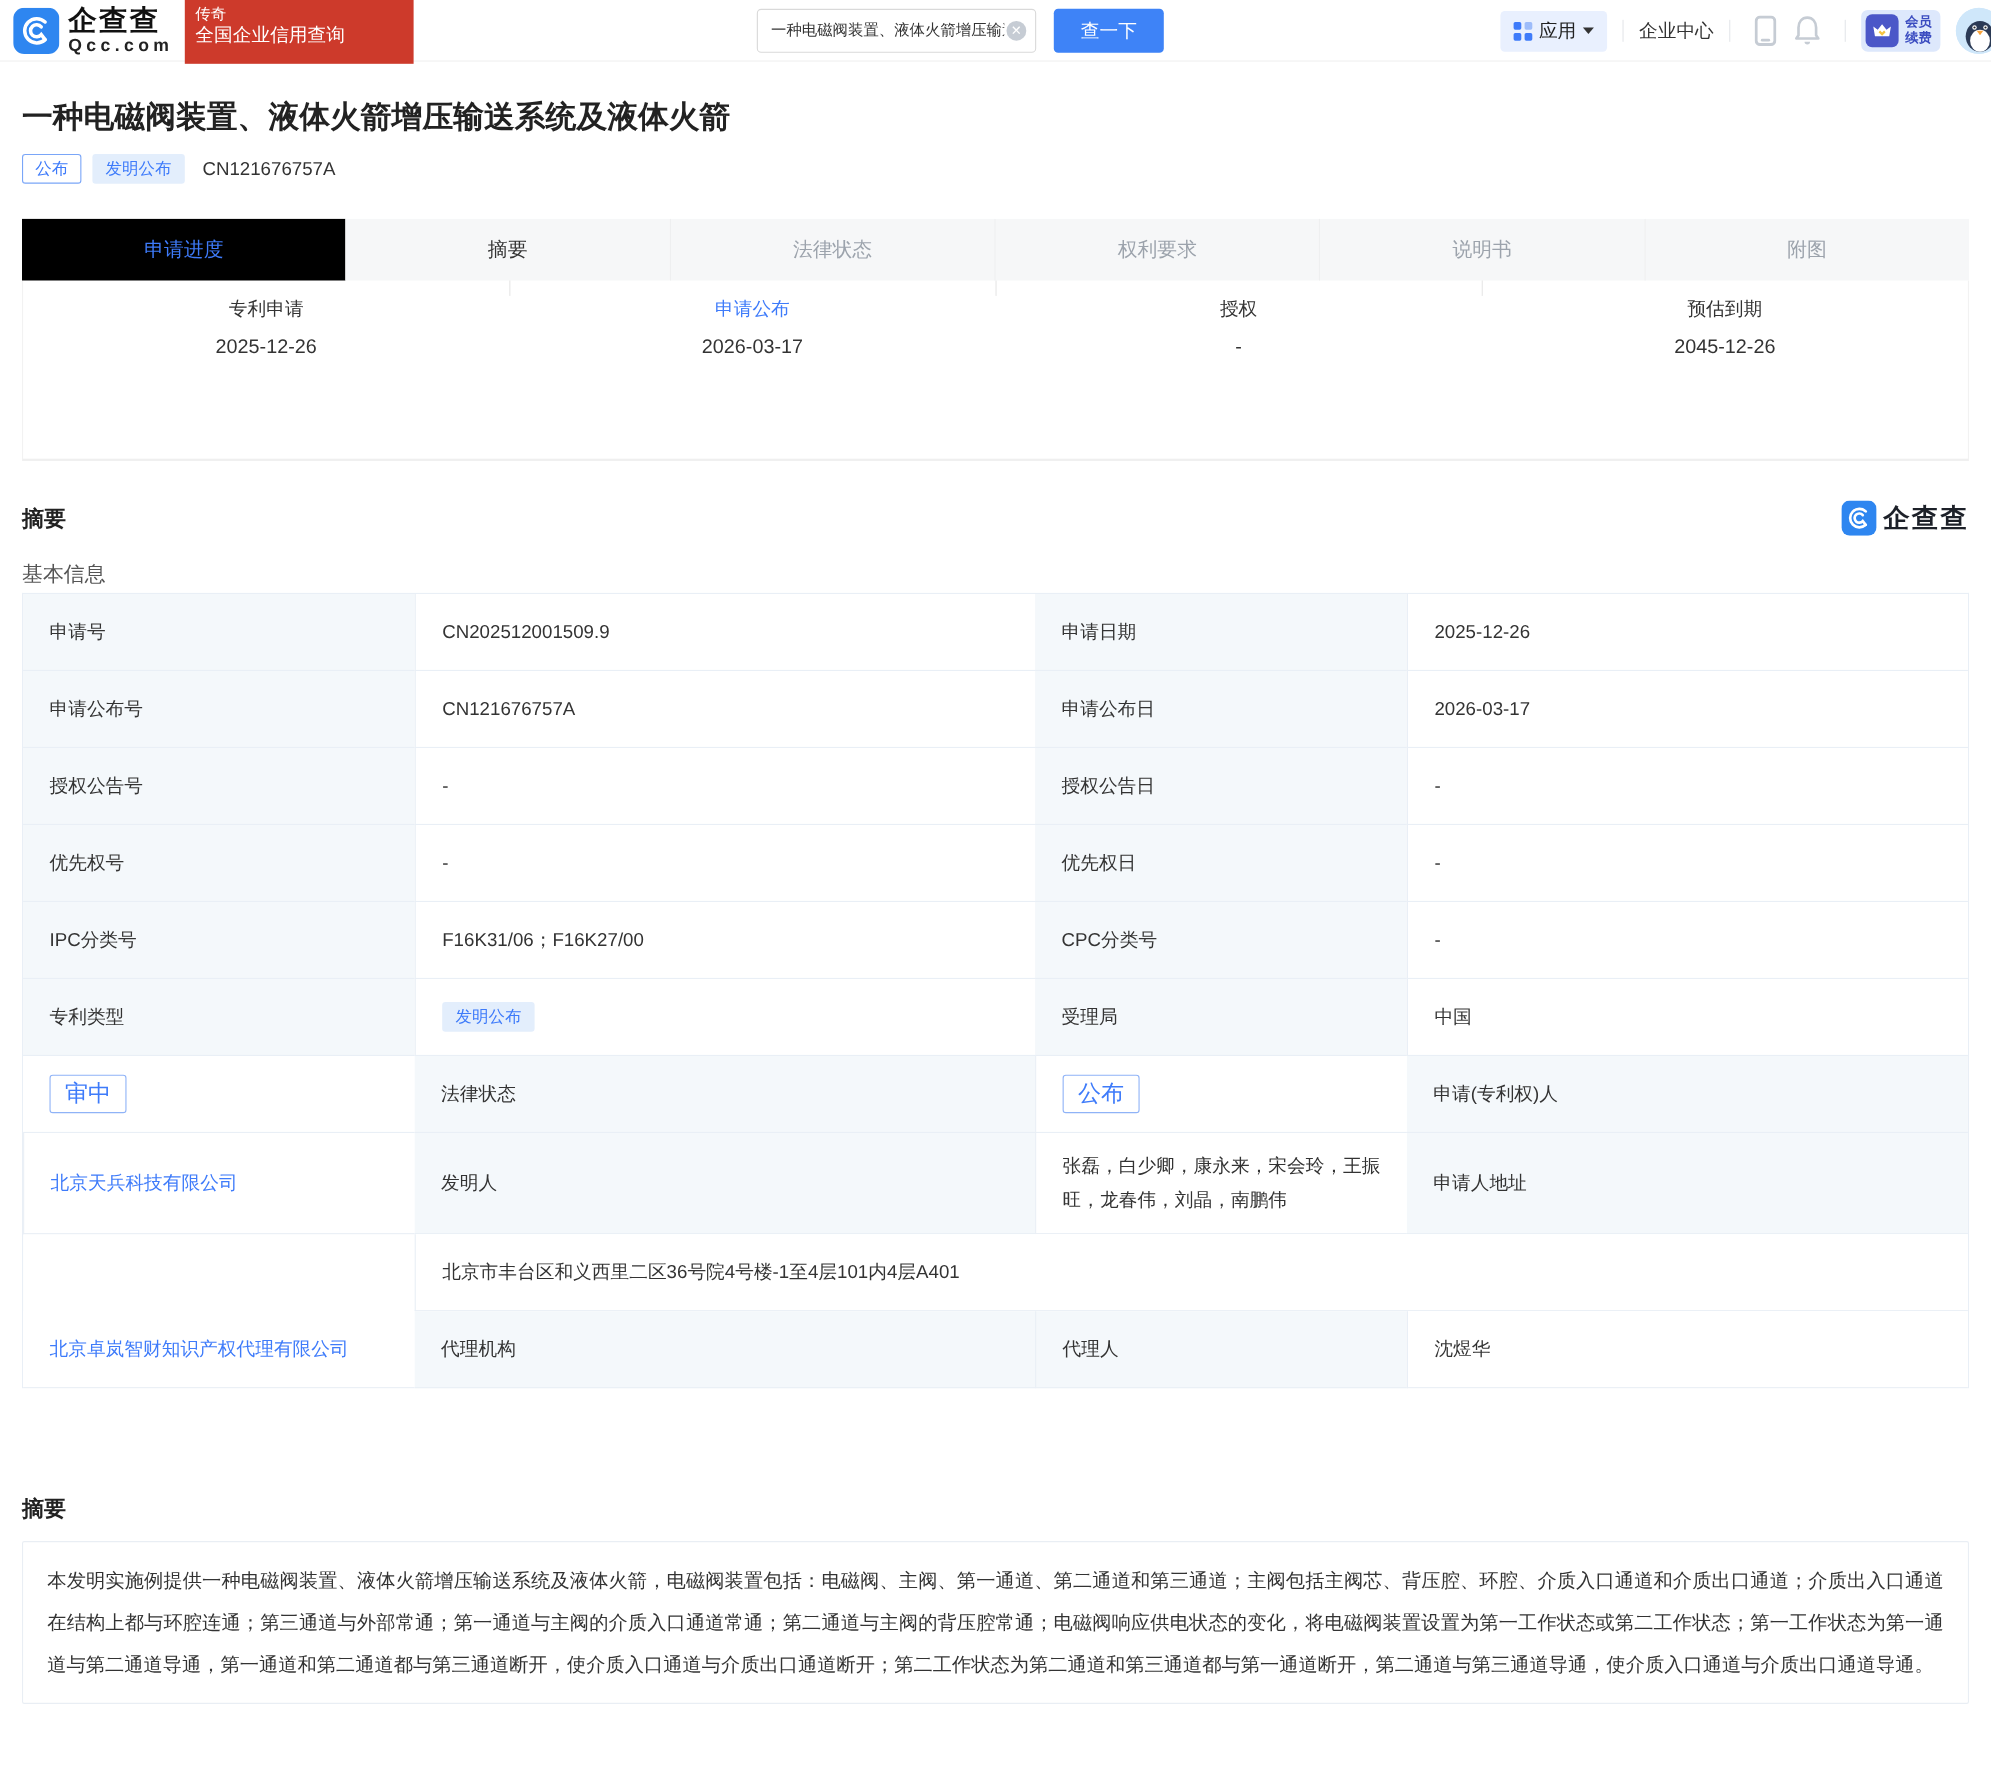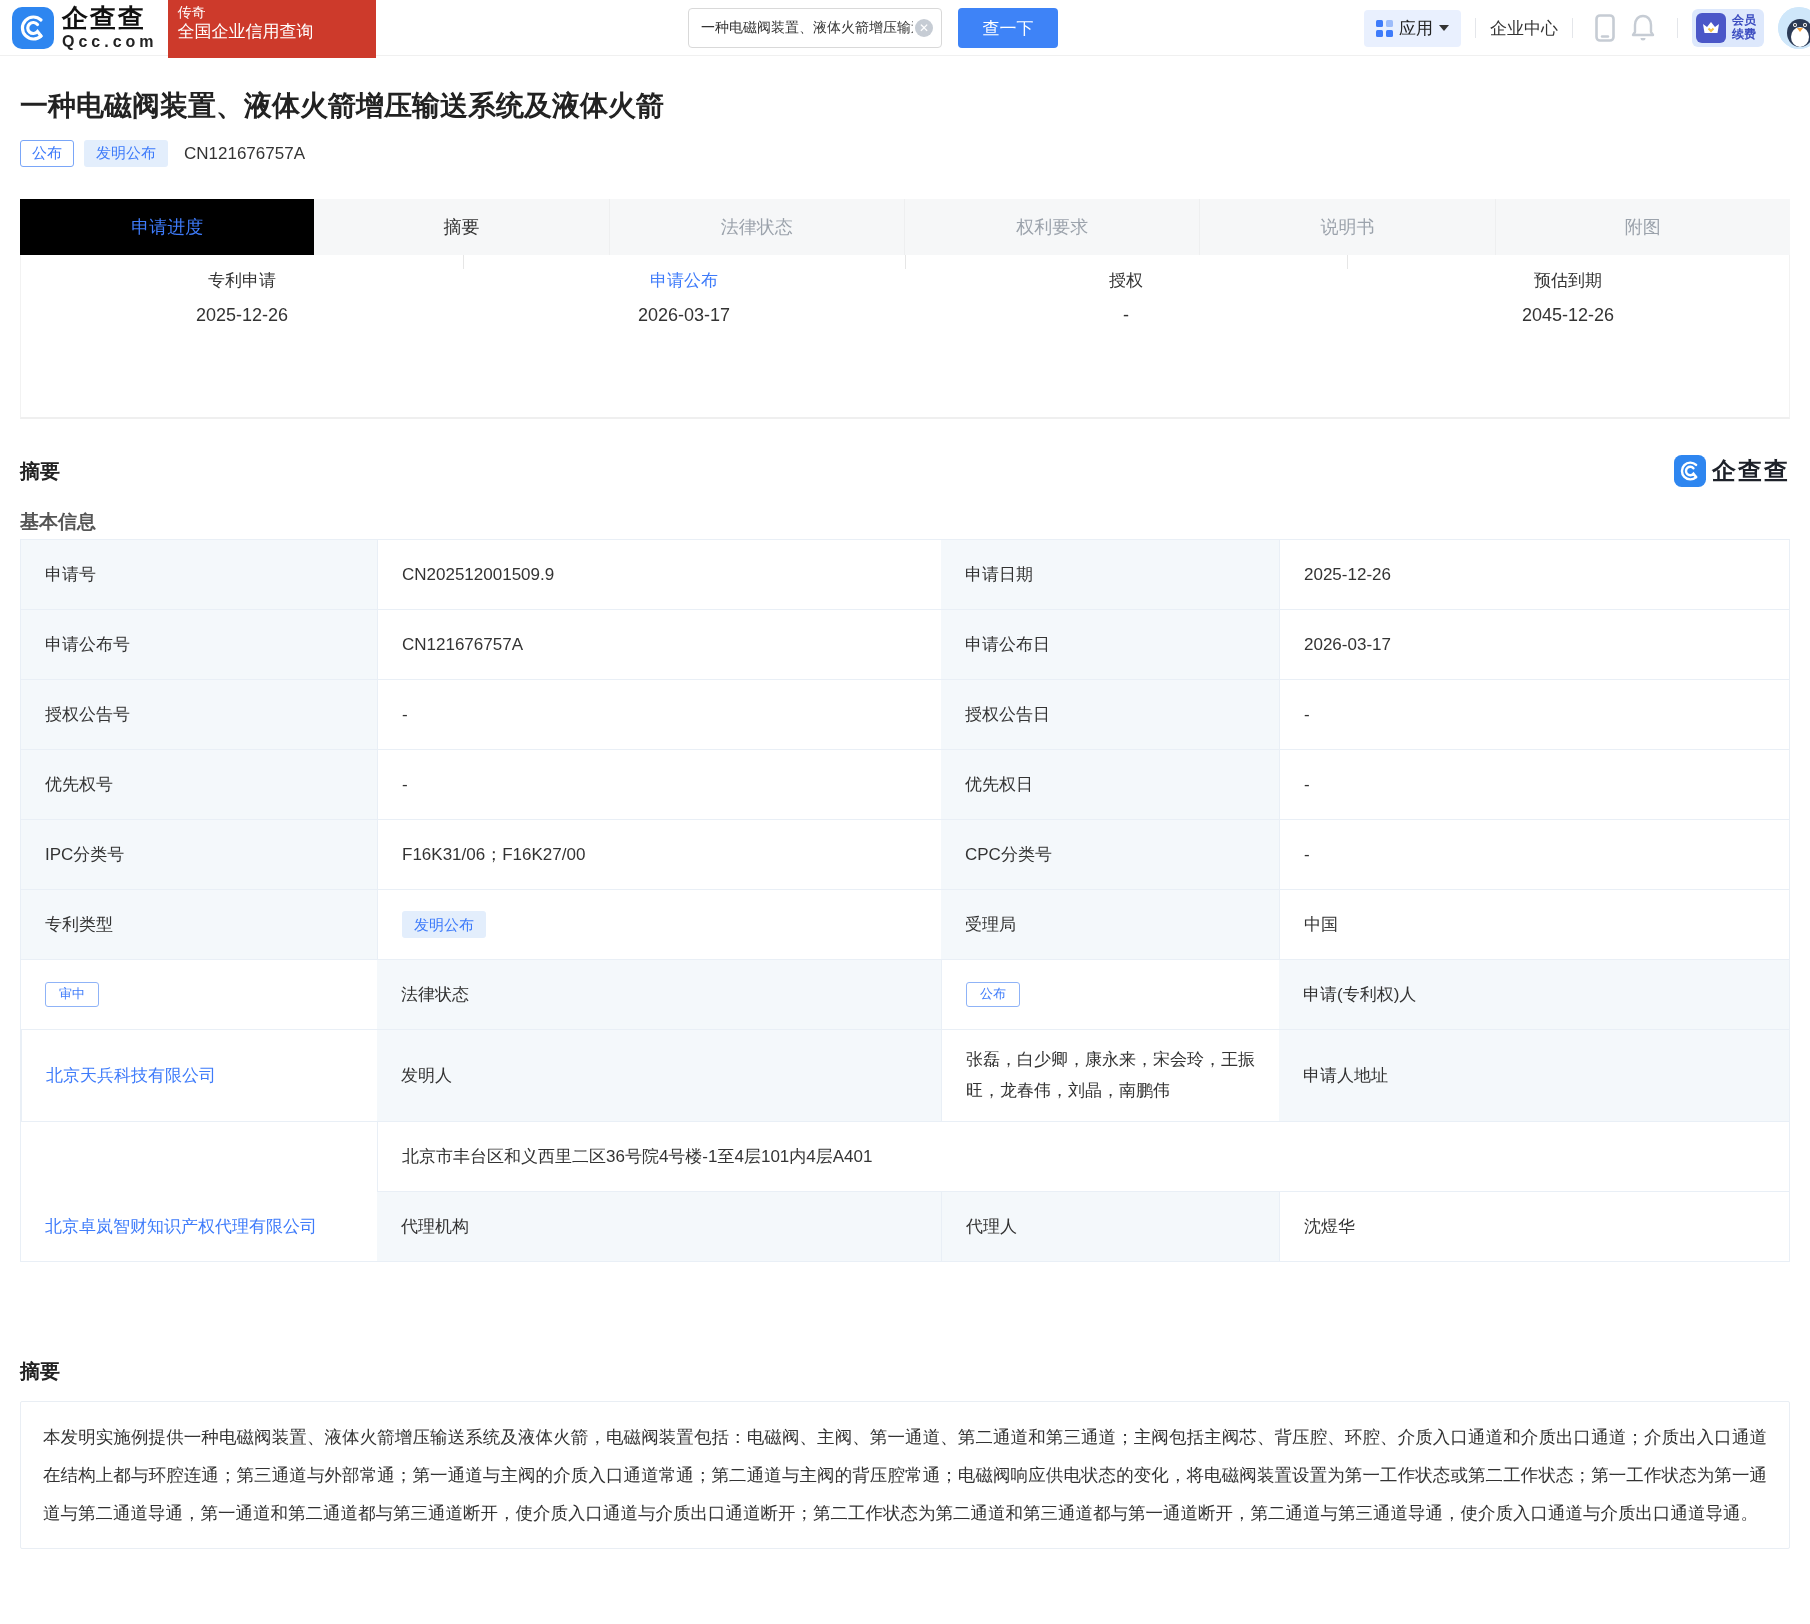--- a/index.html
+++ b/index.html
@@ -68,33 +68,33 @@
   .tl-col .tick { position:absolute; left:0; top:-14px; width:1px; height:14px; background:#e6e6e6; }
   .tl-label { font-size:17px; color:#333; }
   .tl-label.hl { color:#3e7bfa; }
   .tl-date { margin-top:13px; font-size:18px; color:#333; }
 
   
   .sec-head { margin-top:36px; display:flex; align-items:center; justify-content:space-between; }
   .sec-title { font-size:20px; font-weight:700; color:#222; }
   .qcc-mini { display:flex; align-items:center; }
   .qcc-mini .t { font-size:24px; font-weight:700; color:#1d2129; letter-spacing:2px; margin-left:6px; }
-  .sub-title { margin-top:22px; font-size:19px; color:#555; font-weight:700; }
+  .sub-title { margin-top:22px; font-size:19px; color:#555; font-weight:400; }
 
   
   .info-table { margin-top:4px; display:grid; grid-template-columns:356px 564px 338px 1fr;
                 border:1px solid #e9eff6; border-bottom:none; font-size:17px; }
   .cell { border-bottom:1px solid #e9eff6; padding:14px 24px; min-height:70px;
           display:flex; align-items:center; line-height:1.85; }
   .cell.lab { background:#f4f8fb; color:#333; }
   .cell.lab + .cell { border-left:1px solid #e9eff6; }
   .cell.val { background:#fff; color:#333; }
   .cell .link { color:#3e7bfa; cursor:pointer; text-decoration:none; }
   .cell .tag-fill { background:#e3eefc; color:#3e7bfa; font-size:15px; padding:4px 12px; border-radius:3px; line-height:1.3; }
-  .cell .tag-out { border:1px solid #8fb3f7; color:#3e7bfa; font-size:13px; padding:3px 13px; border-radius:3px; line-height:1.3; background:#fff; }
+  .cell .tag-out { border:1px solid #8fb3f7; color:#3e7bfa; font-size:21px; padding:3px 13px; border-radius:3px; line-height:1.3; background:#fff; }
   .cell.span3 { grid-column:2 / 5; }
 
   
   .abs-title { margin-top:96px; font-size:20px; font-weight:700; color:#222; }
   .abs-box { margin-top:16px; border:1px solid #e9eef4; border-radius:2px; padding:16px 22px;
              font-size:17.5px; line-height:38px; color:#333; text-align:justify; }
 </style>
 </head>
 <body>
 

